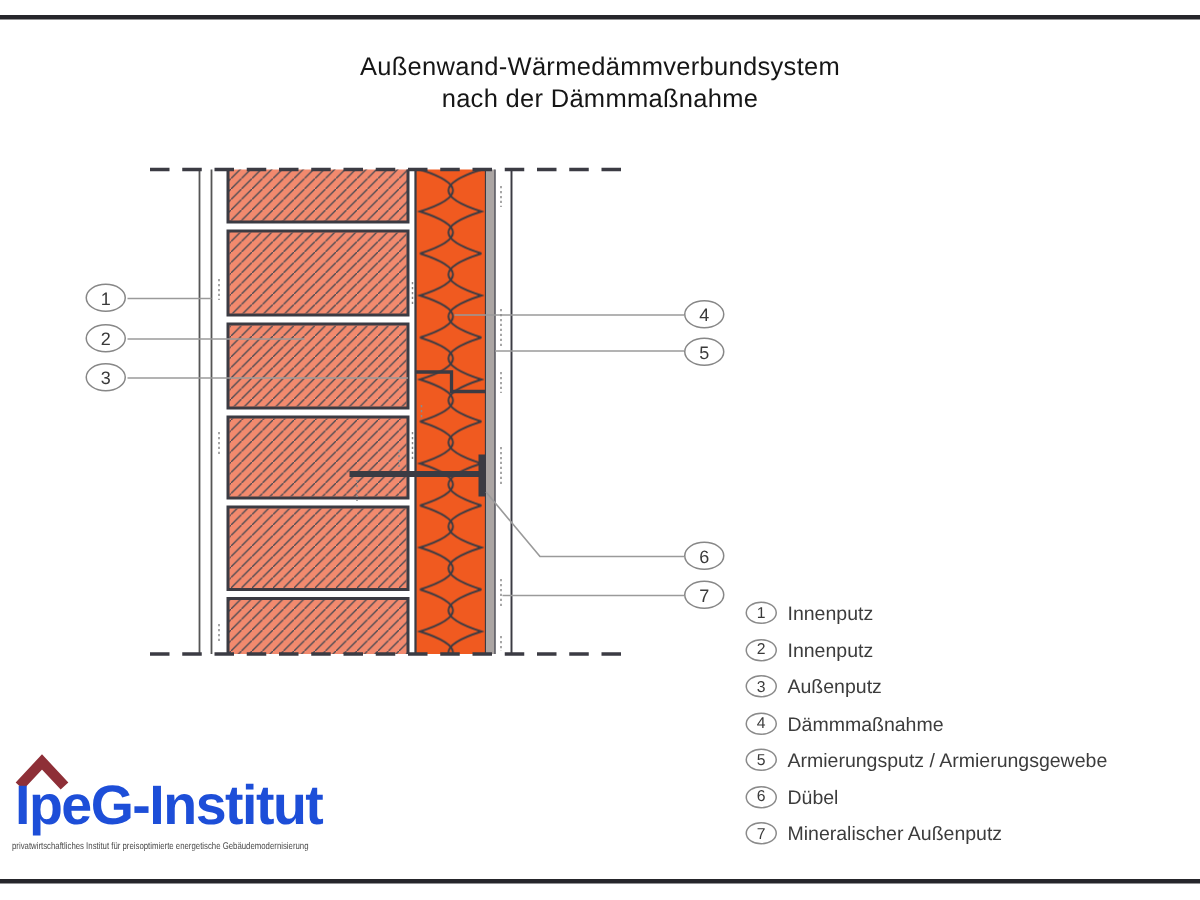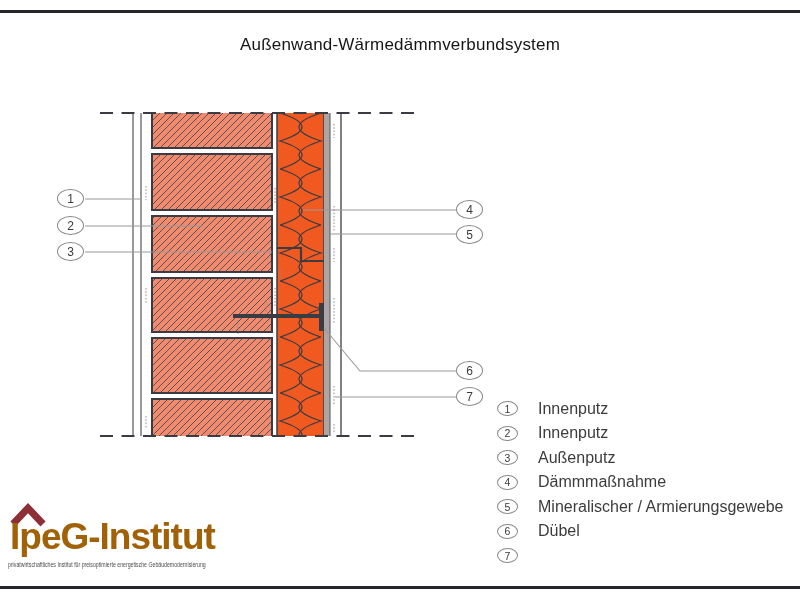--- a/index.html
+++ b/index.html
@@ -18,40 +18,41 @@
     background:#fff;display:flex;align-items:center;justify-content:center;
     font-size:12px;color:#3a3a3a;box-sizing:border-box;z-index:3;
   }
   .legend{position:absolute;left:497px;top:401px;z-index:3;}
   .legend-row{display:flex;align-items:center;margin-bottom:9.5px;height:15px;}
   .legend-badge{
     width:21px;height:15px;border:1.2px solid #8a8a8a;border-radius:50%;background:#fff;
     display:flex;align-items:center;justify-content:center;font-size:10.5px;color:#3a3a3a;
     box-sizing:border-box;flex:0 0 auto;
   }
-  .legend-label{margin-left:20px;font-size:16px;color:#3c3c3c;white-space:nowrap;}
+  .legend-label{margin-left:7px;font-size:13px;color:#3c3c3c;white-space:nowrap;}
   .logo-text{
-    position:absolute;left:10px;top:517px;font-size:37px;font-weight:700;color:#a16207;
+    position:absolute;left:10px;top:517px;font-size:37px;font-weight:700;color:#1d4ed8;
     letter-spacing:-1px;line-height:40px;z-index:3;
   }
   .logo-tagline{
     position:absolute;left:8px;top:561px;font-size:6.5px;color:#4a4a4a;white-space:nowrap;
     transform:scaleX(.8);transform-origin:left center;z-index:3;
   }
 </style>
 </head>
 <body>
 
 <div class="page">
 
   <div class="rule top"></div>
   <div class="rule bottom"></div>
 
   <div class="title-wrap">
     <div class="title-line">Außenwand-Wärmedämmverbundsystem</div>
+    <div class="title-line">nach der Dämmmaßnahme</div>
   </div>
 
   <svg class="drawing" width="800" height="600" viewBox="0 0 800 600">
     <defs>
       <pattern id="hatch" width="7" height="7" patternUnits="userSpaceOnUse">
         <path d="M-1,8 L8,-1" stroke="#4a4a52" stroke-width="0.9" fill="none"></path>
       </pattern>
       <pattern id="insul" width="47" height="56" patternUnits="userSpaceOnUse" x="277" y="113">
         <path d="M3,0 Q47,14 3,28 Q47,42 3,56" fill="none" stroke="#3b3b43" stroke-width="1.3"></path>
         <path d="M44,0 Q0,14 44,28 Q0,42 44,56" fill="none" stroke="#3b3b43" stroke-width="1.3"></path>
@@ -176,27 +177,28 @@
     <div class="legend-row">
       <span class="legend-badge">3</span>
       <span class="legend-label">Außenputz</span>
     </div>
     <div class="legend-row">
       <span class="legend-badge">4</span>
       <span class="legend-label">Dämmmaßnahme</span>
     </div>
     <div class="legend-row">
       <span class="legend-badge">5</span>
-      <span class="legend-label">Mineralischer / Armierungsgewebe</span>
+      <span class="legend-label">Armierungsputz / Armierungsgewebe</span>
     </div>
     <div class="legend-row">
       <span class="legend-badge">6</span>
       <span class="legend-label">Dübel</span>
     </div>
     <div class="legend-row">
       <span class="legend-badge">7</span>
+      <span class="legend-label">Mineralischer Außenputz</span>
     </div>
   </div>
 
   <div class="logo-text">IpeG-Institut</div>
   <div class="logo-tagline">privatwirtschaftliches Institut für preisoptimierte energetische Gebäudemodernisierung</div>
 
 </div>
 
 </body></html>

